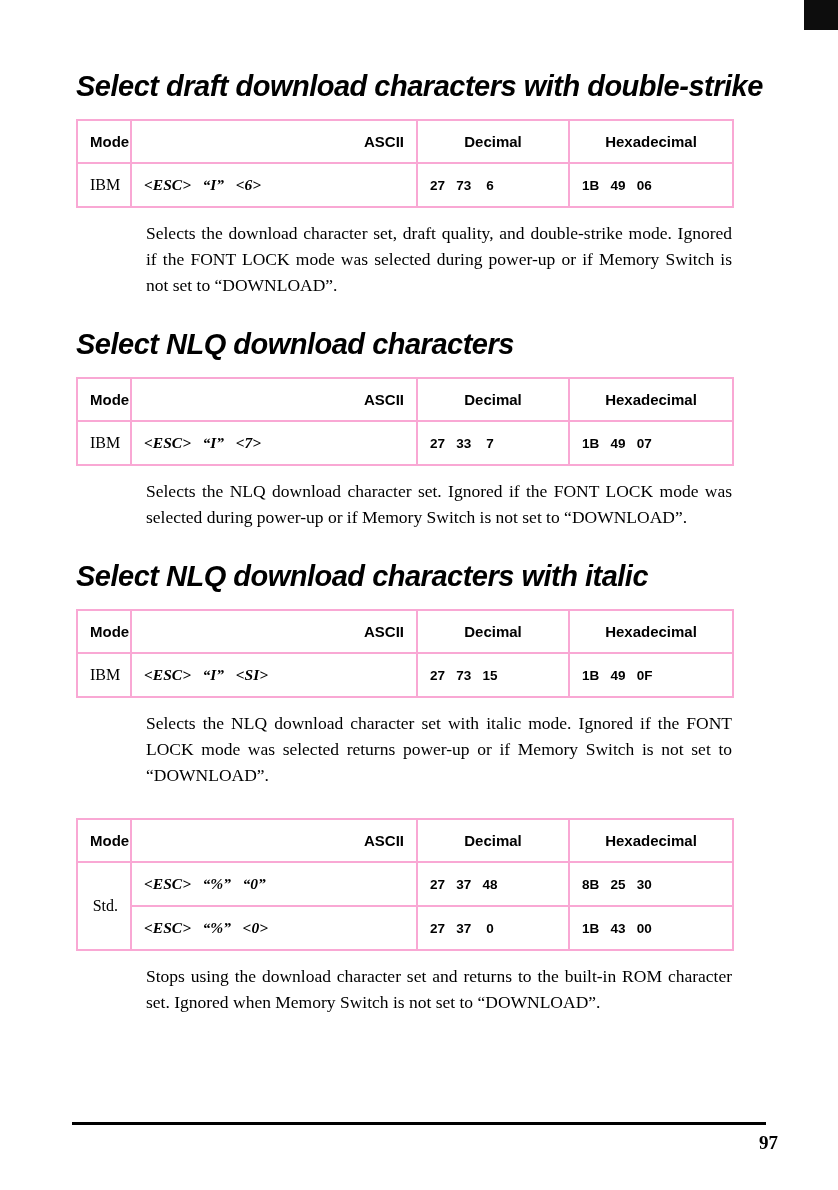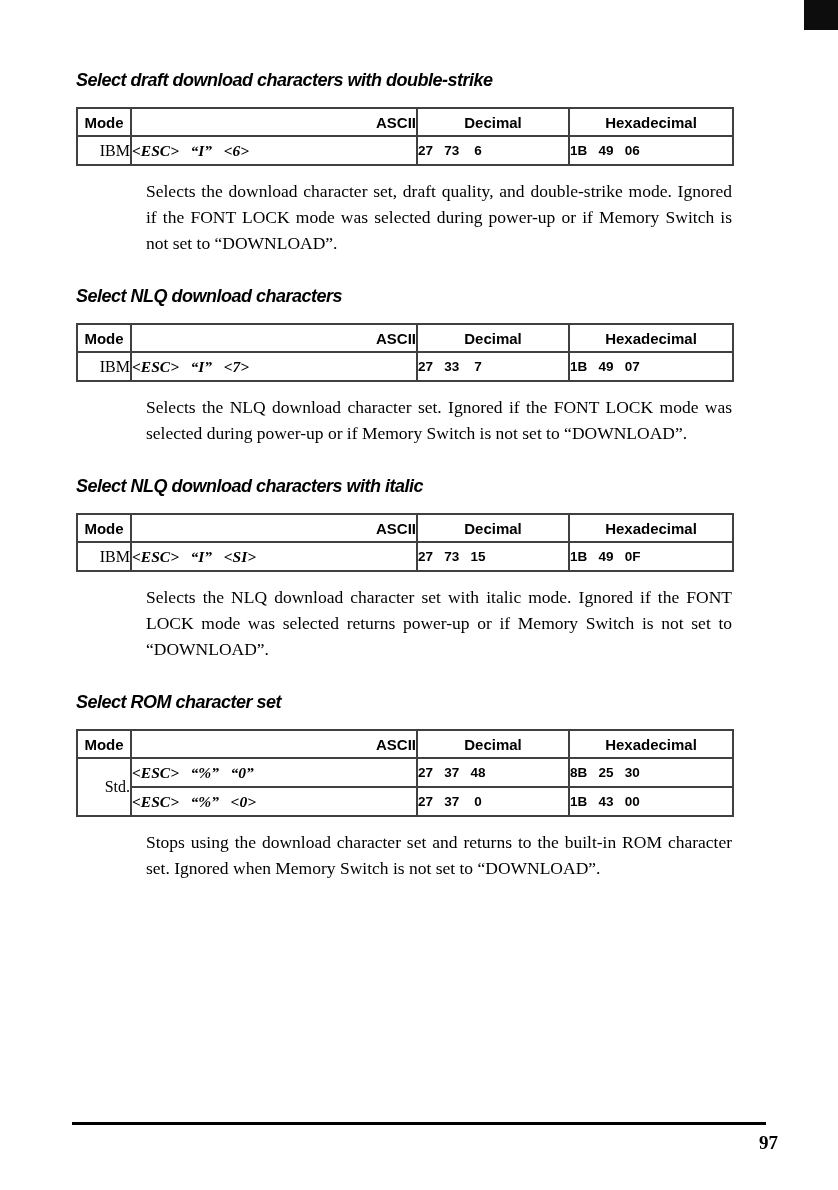--- a/index.html
+++ b/index.html
@@ -24,34 +24,34 @@
   }
   .content {
     position: absolute;
     top: 70px; left: 76px;
     width: 660px;
   }
   .section-title {
     font-family: "Liberation Sans", sans-serif;
     font-style: italic;
     font-weight: bold;
-    font-size: 18px;
+    font-size: 29px;
     letter-spacing: -0.5px;
     white-space: nowrap;
     margin: 0 0 16px 0;
   }
   table.cmd-table {
     border-collapse: collapse;
     table-layout: fixed;
     width: 656px;
     margin: 0 0 12px 0;
   }
   table.cmd-table th, table.cmd-table td {
-    border: 2px solid #404040;
-    padding: 0;
+    border: 2px solid #f9a8d4;
+    padding: 12px;
     overflow: hidden;
   }
   col.c-mode { width: 54px; }
   col.c-ascii { width: 286px; }
   col.c-dec { width: 152px; }
   col.c-hex { width: 164px; }
   .cmd-table th {
     font-family: "Liberation Sans", sans-serif;
     font-size: 15px;
     font-weight: bold;
@@ -186,21 +186,20 @@
           <td class="ascii-cell">&lt;ESC&gt;   “I”   &lt;SI&gt;</td>
           <td class="dec-cell">27   73   15</td>
           <td class="hex-cell">1B   49   0F</td>
         </tr>
       </tbody>
         </table>
       <p class="description">Selects the NLQ download character set with italic mode. Ignored if the FONT LOCK mode was selected returns power-up or if Memory Switch is not set to “DOWNLOAD”.</p>
     </section>
 
     <section>
-      <h1 class="section-title">Select ROM character set</h1>
       <table class="cmd-table">
         <colgroup>
             <col class="c-mode">
             <col class="c-ascii">
             <col class="c-dec">
             <col class="c-hex">
           </colgroup>
         <tbody>
             <tr>
           <th class="h-mode">Mode</th>

